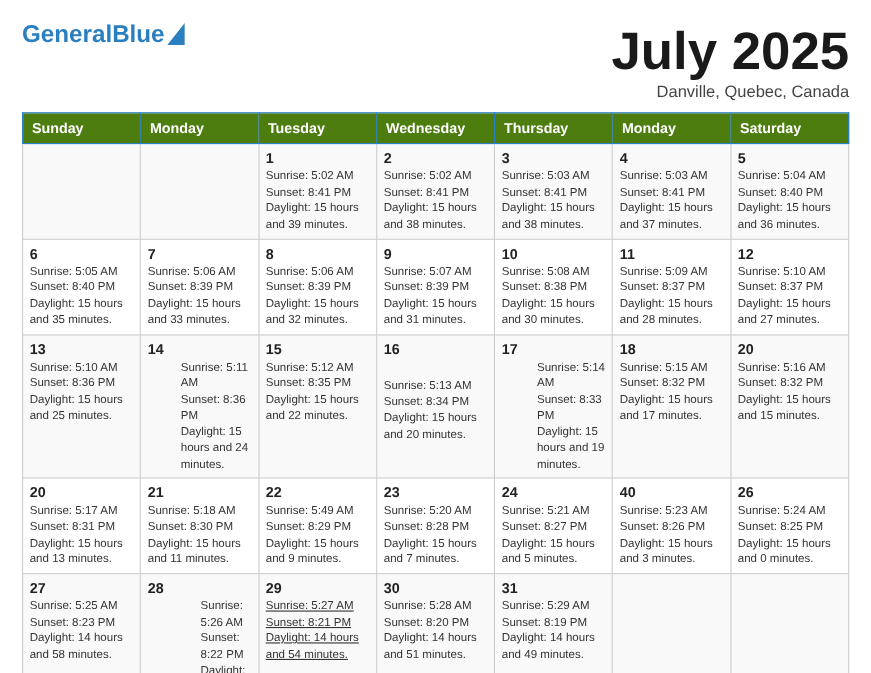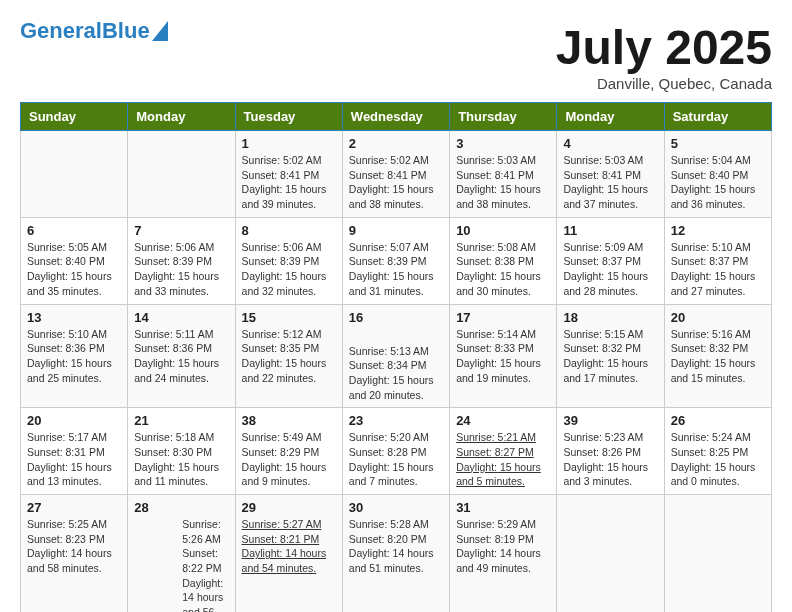--- a/index.html
+++ b/index.html
@@ -202,39 +202,39 @@
       </tr>
       <tr>
         <td>
           <div class="day-num">13</div>
           <div class="day-info" style="white-space: pre-line;">Sunrise: 5:10 AM
 Sunset: 8:36 PM
 Daylight: 15 hours and 25 minutes.</div>
         </td>
         <td>
           <div class="day-num">14</div>
-          <div class="day-info" style="white-space: pre-line;">Sunrise: 5:11 AM
+          <div class="day-info" style="white-space: pre-line; margin-left: 30px;">Sunrise: 5:11 AM
 Sunset: 8:36 PM
 Daylight: 15 hours and 24 minutes.</div>
         </td>
         <td>
           <div class="day-num">15</div>
           <div class="day-info" style="white-space: pre-line;">Sunrise: 5:12 AM
 Sunset: 8:35 PM
 Daylight: 15 hours and 22 minutes.</div>
         </td>
         <td>
           <div class="day-num">16</div>
           <div class="day-info" style="white-space: pre-line; margin-top: 19px;">Sunrise: 5:13 AM
 Sunset: 8:34 PM
 Daylight: 15 hours and 20 minutes.</div>
         </td>
         <td>
           <div class="day-num">17</div>
-          <div class="day-info" style="white-space: pre-line;">Sunrise: 5:14 AM
+          <div class="day-info" style="white-space: pre-line; margin-left: 32px;">Sunrise: 5:14 AM
 Sunset: 8:33 PM
 Daylight: 15 hours and 19 minutes.</div>
         </td>
         <td>
           <div class="day-num">18</div>
           <div class="day-info" style="white-space: pre-line;">Sunrise: 5:15 AM
 Sunset: 8:32 PM
 Daylight: 15 hours and 17 minutes.</div>
         </td>
         <td>
@@ -251,39 +251,39 @@
 Sunset: 8:31 PM
 Daylight: 15 hours and 13 minutes.</div>
         </td>
         <td>
           <div class="day-num">21</div>
           <div class="day-info" style="white-space: pre-line;">Sunrise: 5:18 AM
 Sunset: 8:30 PM
 Daylight: 15 hours and 11 minutes.</div>
         </td>
         <td>
-          <div class="day-num">38</div>
+          <div class="day-num">22</div>
           <div class="day-info" style="white-space: pre-line;">Sunrise: 5:49 AM
 Sunset: 8:29 PM
 Daylight: 15 hours and 9 minutes.</div>
         </td>
         <td>
           <div class="day-num">23</div>
           <div class="day-info" style="white-space: pre-line;">Sunrise: 5:20 AM
 Sunset: 8:28 PM
 Daylight: 15 hours and 7 minutes.</div>
         </td>
         <td>
           <div class="day-num">24</div>
-          <div class="day-info" style="white-space: pre-line; text-decoration: underline;">Sunrise: 5:21 AM
+          <div class="day-info" style="white-space: pre-line;">Sunrise: 5:21 AM
 Sunset: 8:27 PM
 Daylight: 15 hours and 5 minutes.</div>
         </td>
         <td>
-          <div class="day-num">39</div>
+          <div class="day-num">40</div>
           <div class="day-info" style="white-space: pre-line;">Sunrise: 5:23 AM
 Sunset: 8:26 PM
 Daylight: 15 hours and 3 minutes.</div>
         </td>
         <td>
           <div class="day-num">26</div>
           <div class="day-info" style="white-space: pre-line;">Sunrise: 5:24 AM
 Sunset: 8:25 PM
 Daylight: 15 hours and 0 minutes.</div>
         </td>

